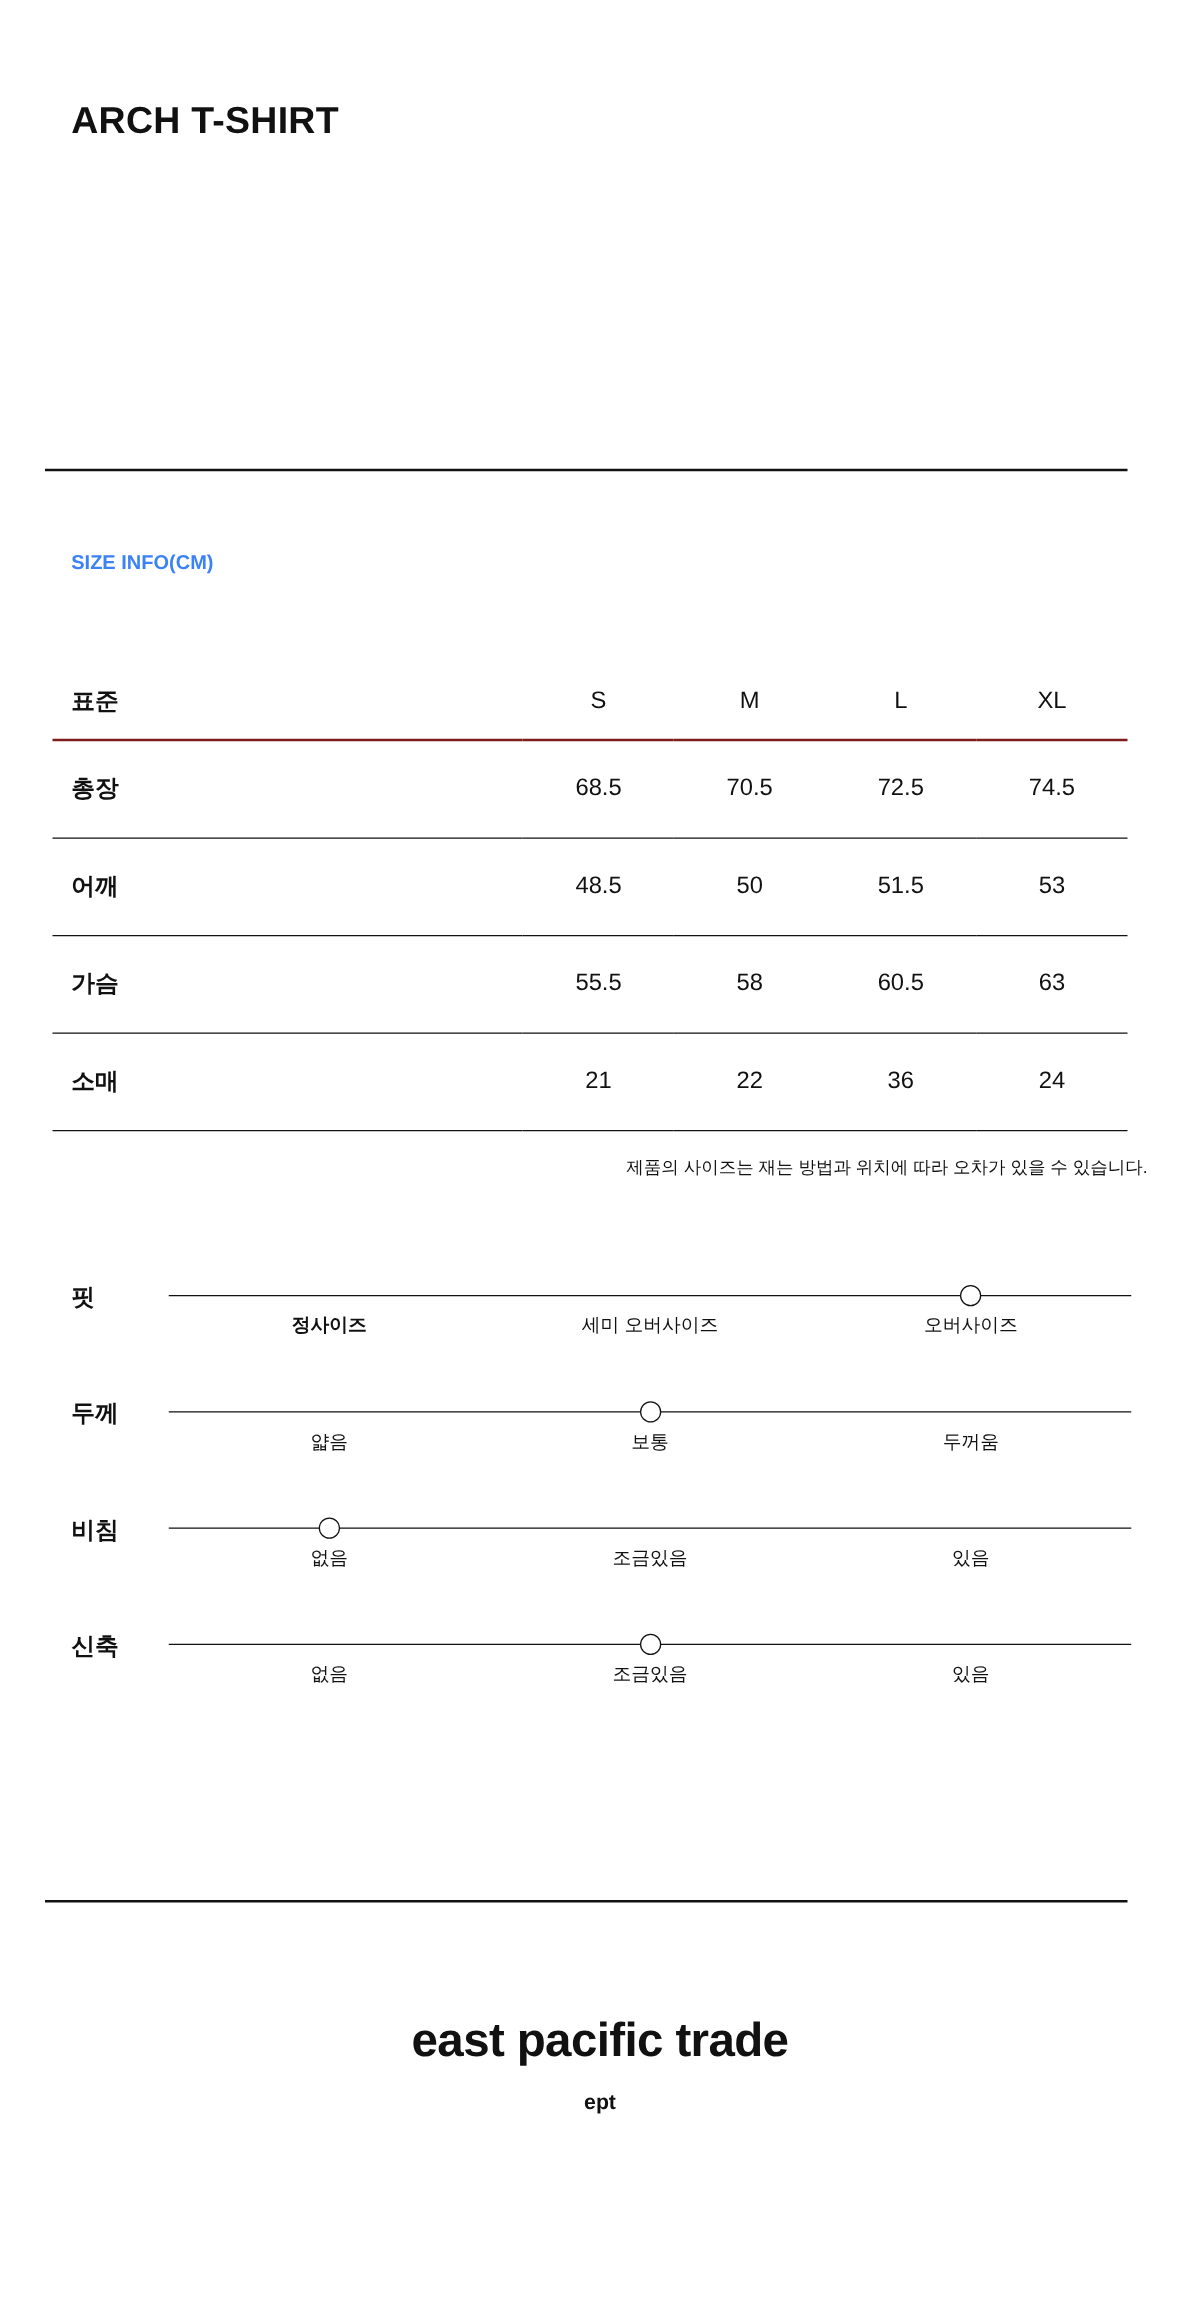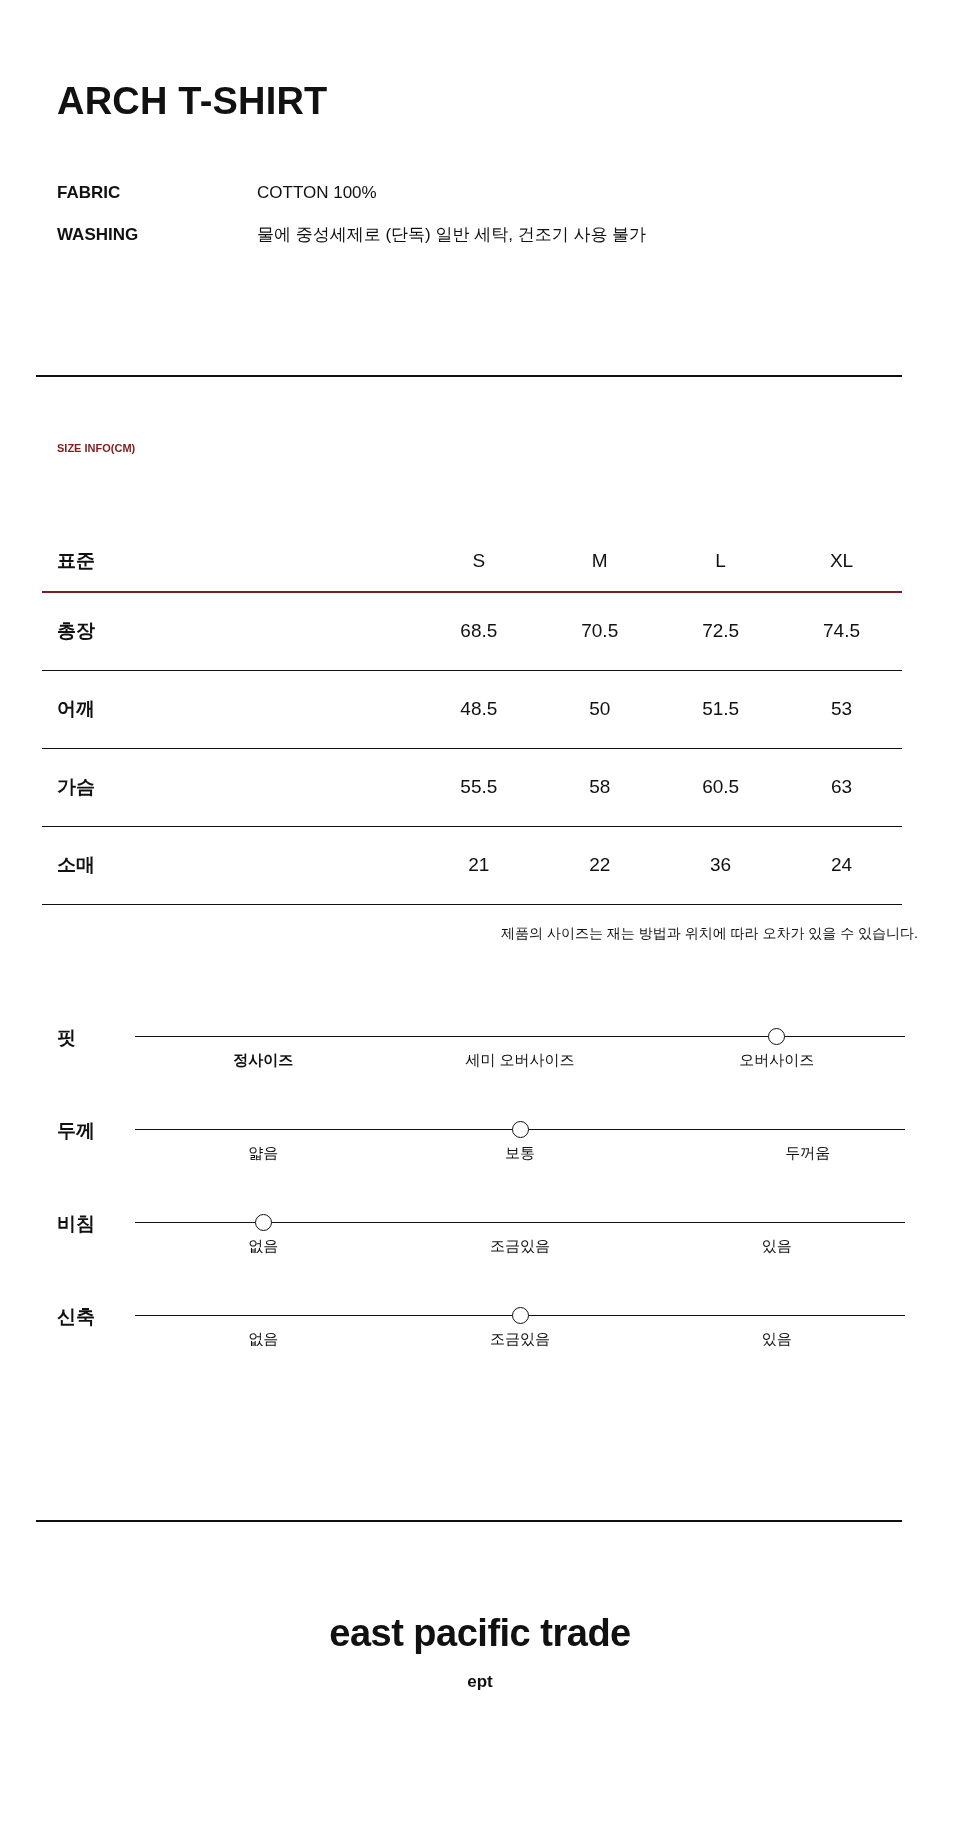--- a/index.html
+++ b/index.html
@@ -18,21 +18,21 @@
   }
   .page {
     width: 960px;
     height: 1846px;
     position: relative;
   }
   .title {
     position: absolute;
     left: 57px;
     top: 80px;
-    font-size: 38px;
+    font-size: 30px;
     font-weight: bold;
     letter-spacing: 0.2px;
     color: #111111;
   }
 
   
   .spec {
     position: absolute;
     left: 57px;
     width: 846px;
@@ -57,23 +57,23 @@
   .rule {
     position: absolute;
     left: 36px;
     width: 866px;
     border-top: 2px solid #111111;
   }
 
   .section-title {
     position: absolute;
     left: 57px;
-    font-size: 11px;
-    font-weight: bold;
-    color: #7f1d1d;
+    font-size: 16px;
+    font-weight: bold;
+    color: #3b82f6;
   }
 
   
   .size-table {
     position: absolute;
     left: 42px;
     top: 530px;
     width: 860px;
     border-collapse: collapse;
   }
@@ -187,30 +187,20 @@
     color: #111111;
   }
 </style>
 </head>
 <body>
 
 <div class="page">
 
   <div class="title">ARCH T-SHIRT</div>
 
-  <div class="spec" style="top:183px;">
-    <div class="spec-row">
-      <div class="spec-label">FABRIC</div>
-      <div class="spec-value">COTTON 100%</div>
-    </div>
-    <div class="spec-row">
-      <div class="spec-label">WASHING</div>
-      <div class="spec-value">물에 중성세제로 (단독) 일반 세탁, 건조기 사용 불가</div>
-    </div>
-  </div>
 
   <div class="rule" style="top:375px;"></div>
 
   <div class="section-title" style="top:442px;">SIZE INFO(CM)</div>
 
   <table class="size-table">
     <colgroup>
       <col>
       <col class="sizecol">
         <col class="sizecol">
@@ -273,21 +263,21 @@
       </div>
     </div>
 
     <div class="attr-row">
       <div class="attr-label">두께</div>
       <div class="attr-track"></div>
       <div class="attr-dot" style="left:calc(135px + (960px - 135px - 55px) * 0.5);"></div>
       <div class="attr-opts">
         <div class="attr-opt" style="left:16.667%;">얇음</div>
         <div class="attr-opt" style="left:50%;">보통</div>
-        <div class="attr-opt" style="left:83.333%;margin-left:31px;">두꺼움</div>
+        <div class="attr-opt" style="left:83.333%;">두꺼움</div>
       </div>
     </div>
 
     <div class="attr-row">
       <div class="attr-label">비침</div>
       <div class="attr-track"></div>
       <div class="attr-dot" style="left:calc(135px + (960px - 135px - 55px) * 0.5 / 3);"></div>
       <div class="attr-opts">
         <div class="attr-opt" style="left:16.667%;">없음</div>
         <div class="attr-opt" style="left:50%;">조금있음</div>

